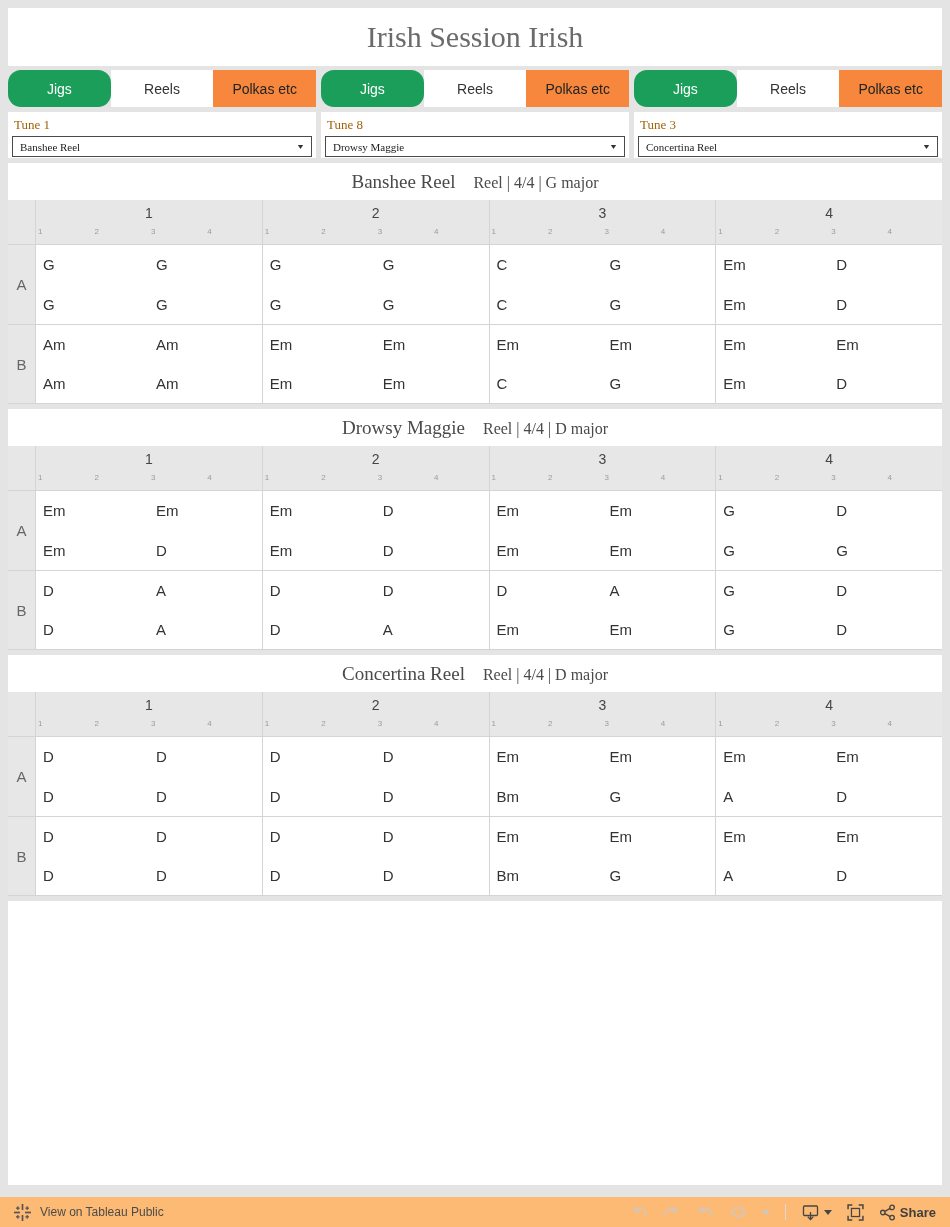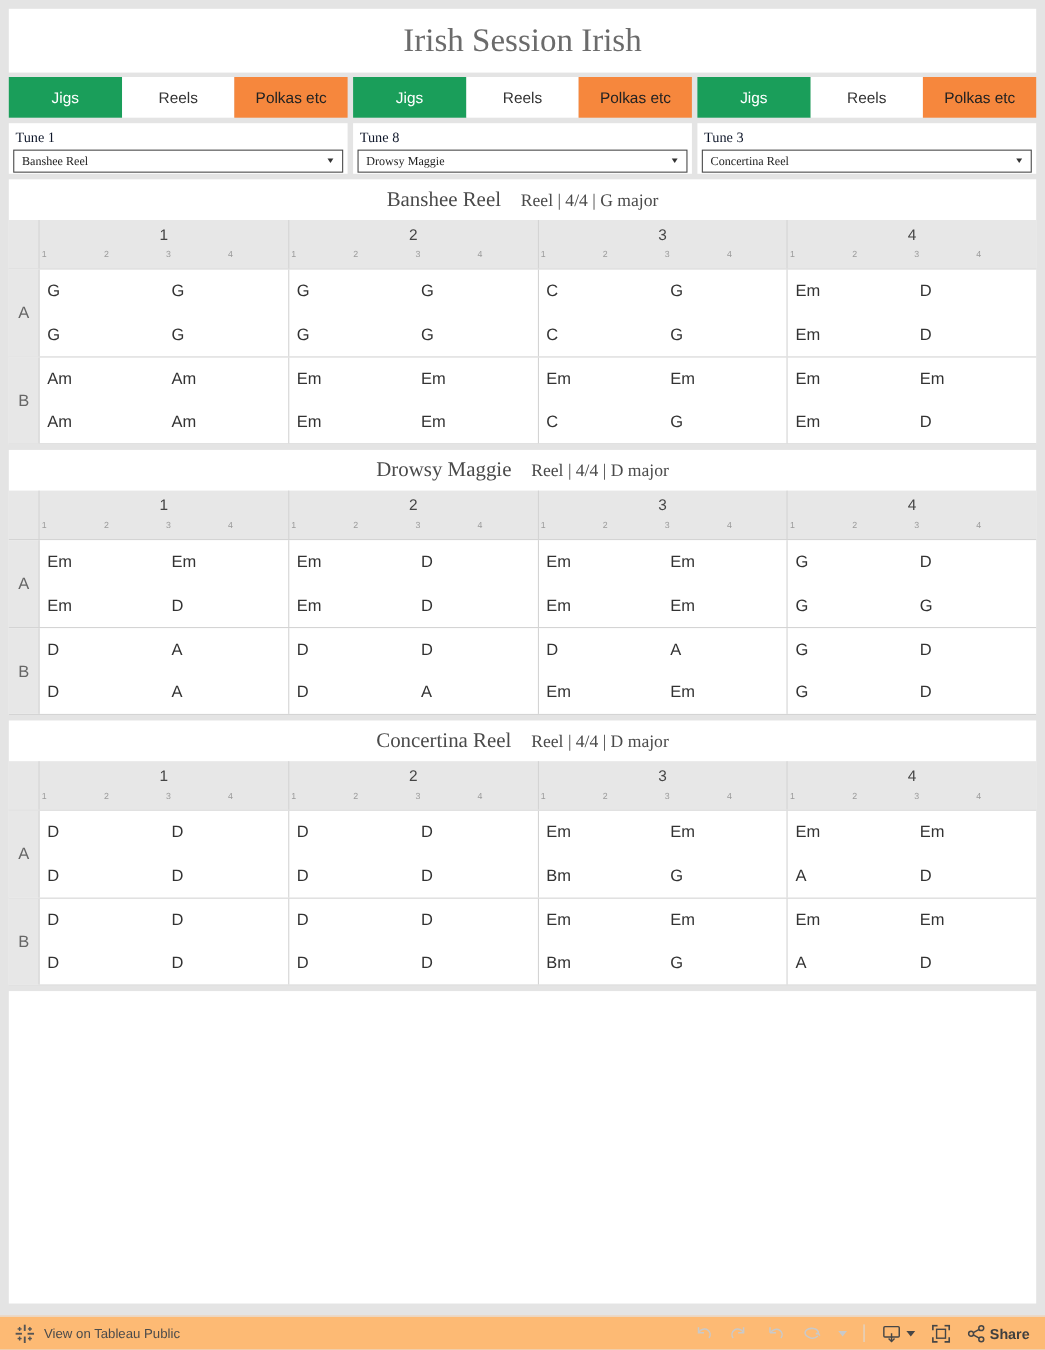--- a/index.html
+++ b/index.html
@@ -11,27 +11,27 @@
     overflow: hidden;
   }
   .content { position:absolute; top:8px; left:8px; right:8px; bottom:42px; display:flex; flex-direction:column; }
 
   .title-panel { background:#fff; height:58px; display:flex; align-items:center; justify-content:center; }
   .title-text { font-family:"Liberation Serif", serif; font-size:30px; color:#6b6b6b; }
 
   .filter-row { display:flex; gap:5px; margin-top:4px; }
   .btn-group { flex:1; display:flex; }
   .fbtn { flex:1; height:37px; display:flex; align-items:center; justify-content:center; font-size:14px; cursor:pointer; }
-  .fbtn.green  { background:var(--green,#1a9e5a); color:#ffffff; }
+  .fbtn.green  { background:var(--green,#1a9e5a); color:#ffffff;border-radius:13px; }
   .fbtn.white  { background:#ffffff; color:#333333; }
   .fbtn.orange { background:var(--orange,#f6873d); color:#222222; }
 
   .selector-row { display:flex; gap:5px; margin-top:5px; }
   .selector-panel { flex:1; background:#fff; padding:5px 4px 7px 4px; height:46px; }
-  .selector-label { font-family:"Liberation Serif", serif; font-size:13px; color:#0f172a; margin:0 0 3px 2px; }
+  .selector-label { font-family:"Liberation Serif", serif; font-size:13px; color:#a16207; margin:0 0 3px 2px; }
   .select-box { border:1px solid #4a4a4a; height:21px; display:flex; align-items:center; justify-content:space-between; padding:0 7px; background:#fff; cursor:pointer; }
   .select-value { font-family:"Liberation Serif", serif; font-size:11px; color:#222; }
   .select-caret { font-size:7px; color:#333; transform:scaleX(1.3); }
 
   .section { margin-top:5px; background:#fff; }
   .section-header { height:37px; display:flex; justify-content:center; align-items:baseline; gap:18px; padding-top:8px; }
   .section-title { font-family:"Liberation Serif", serif; font-size:19px; color:#4a4a4a; }
   .section-meta  { font-family:"Liberation Serif", serif; font-size:16px; color:#4a4a4a; }
 
   .grid-header { display:flex; background:var(--grid_header_bg,#e7e7e7); }

